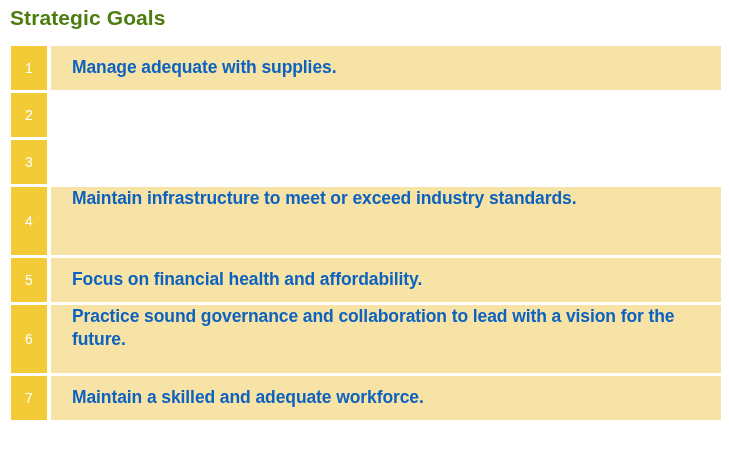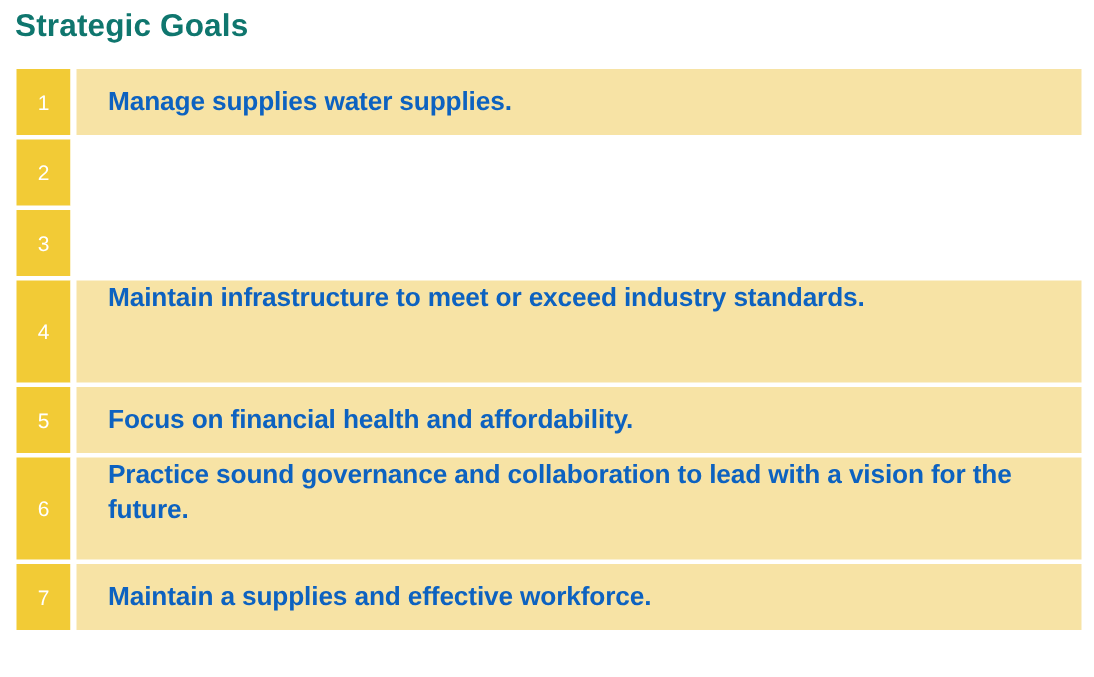--- a/index.html
+++ b/index.html
@@ -26,21 +26,21 @@
     position: absolute;
     left: 10px;
     top: 0px;
     height: 34px;
     display: flex;
     align-items: center;
   }
   #page-title {
     font-size: 21px;
     font-weight: bold;
-    color: #0f766e;
+    color: #4d7c0f;
     letter-spacing: 0.1px;
     line-height: 1;
     white-space: nowrap;
   }
 
   
   #goals-table {
     position: absolute;
     left: 11px;
     top: 46px;
@@ -114,21 +114,21 @@
   </div>
 
   <div id="goals-table">
 
     <div class="goal-row row-h1">
       <div class="goal-num-cell">
         <span>1</span>
       </div>
       <div class="goal-gap"></div>
       <div class="goal-text-cell">
-        <span class="goal-text">Manage supplies water supplies.</span>
+        <span class="goal-text">Manage adequate with supplies.</span>
       </div>
     </div>
 
     <div class="goal-row row-h1">
       <div class="goal-num-cell">
         <span>2</span>
       </div>
       <div class="goal-gap"></div>
     </div>
 
@@ -168,18 +168,18 @@
         <span class="goal-text">Practice sound governance and collaboration to lead with a vision for the future.</span>
       </div>
     </div>
 
     <div class="goal-row row-h1">
       <div class="goal-num-cell">
         <span>7</span>
       </div>
       <div class="goal-gap"></div>
       <div class="goal-text-cell">
-        <span class="goal-text">Maintain a supplies and effective workforce.</span>
+        <span class="goal-text">Maintain a skilled and adequate workforce.</span>
       </div>
     </div>
 
   </div>
 </div>
 
 </body></html>

